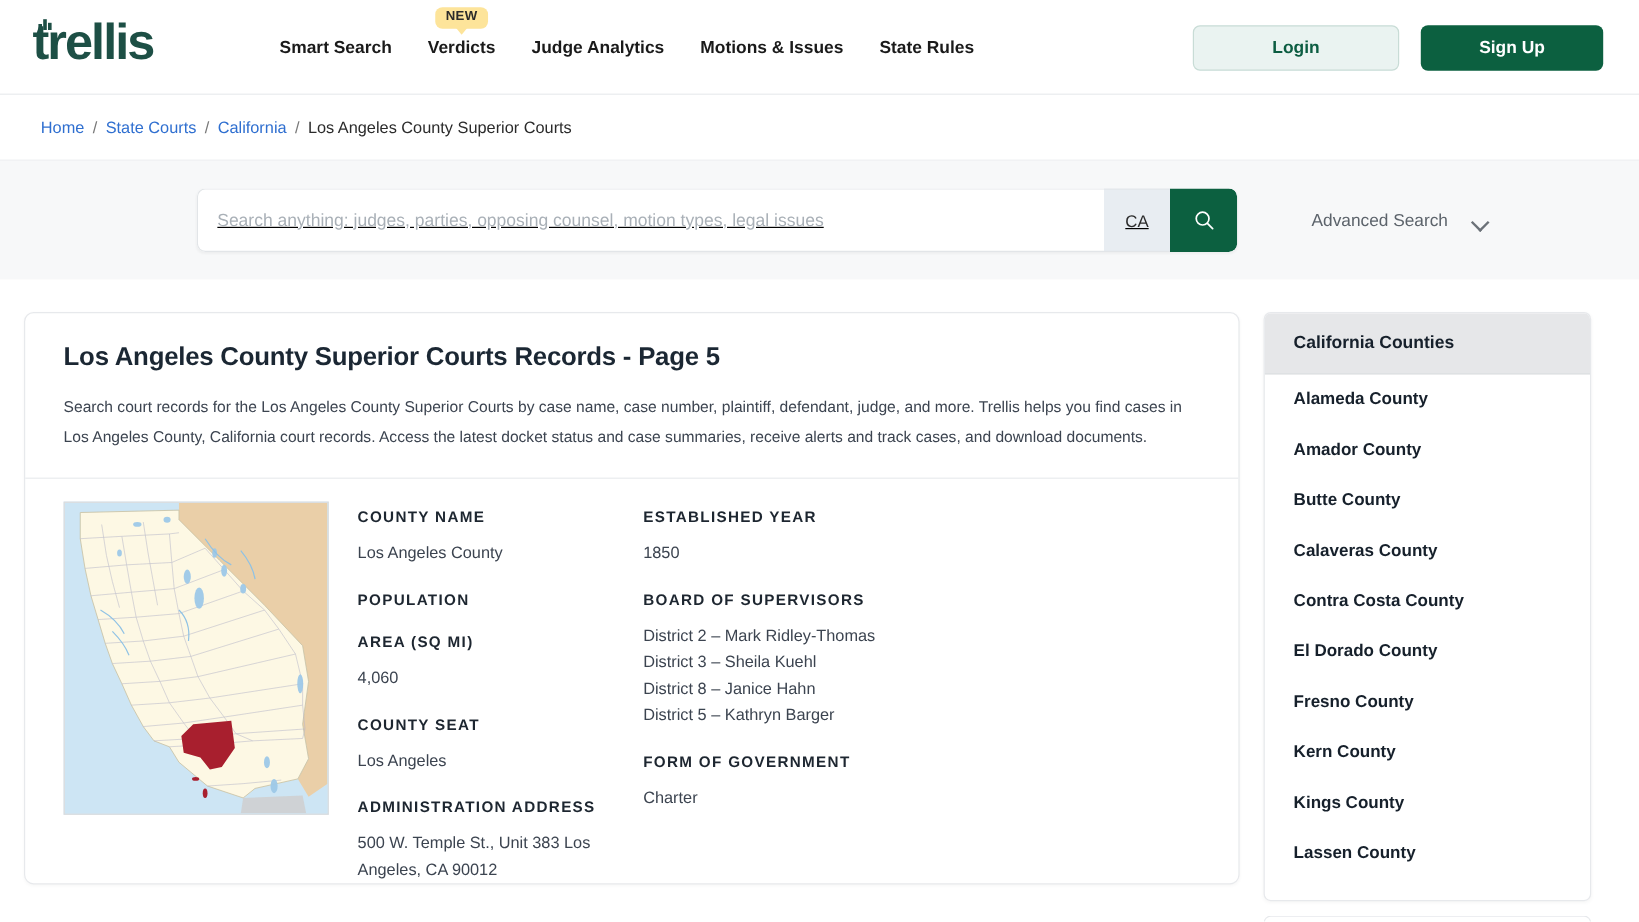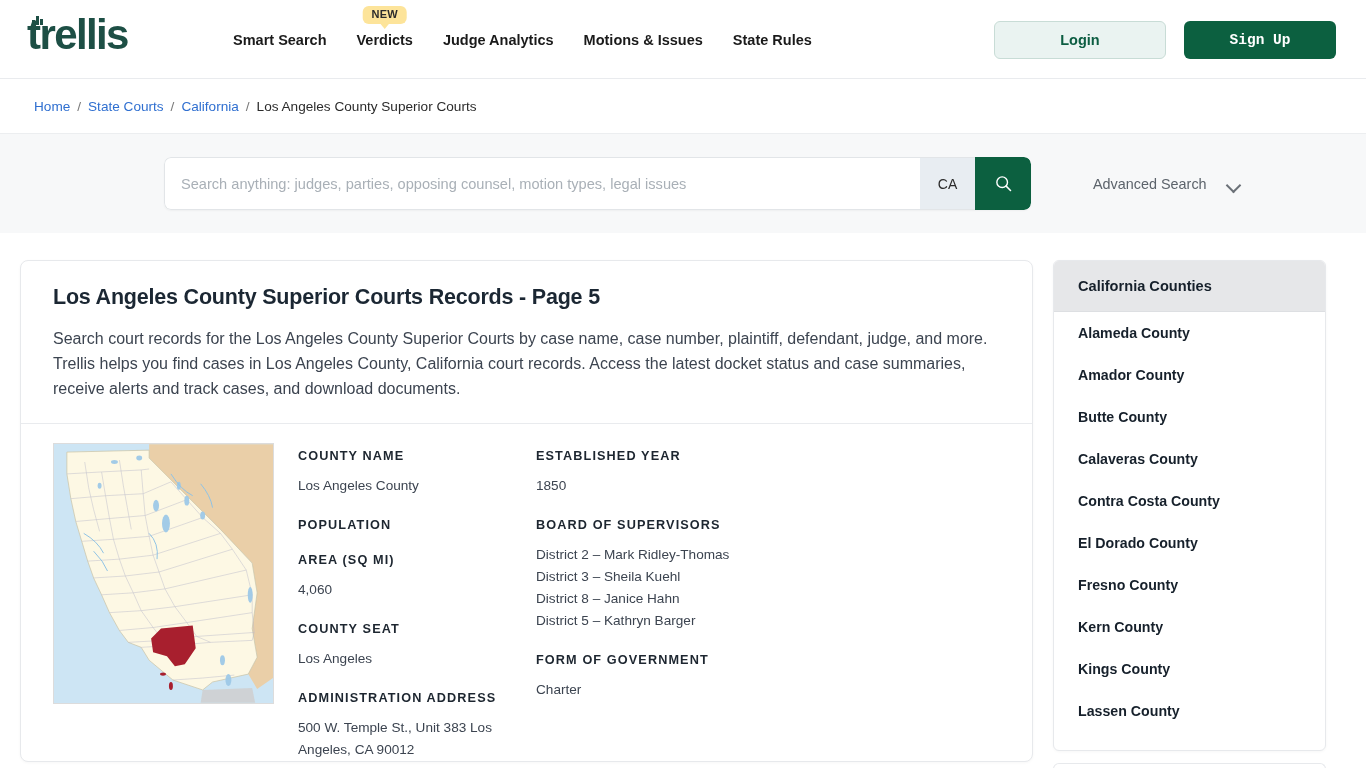--- a/index.html
+++ b/index.html
@@ -115,21 +115,21 @@
   }
   .btn-signup {
     width: 152px; height: 38px;
     border: none;
     background: #0c6040;
     color: #ffffff;
     font-size: 14.5px;
     font-weight: bold;
     border-radius: 6px;
     cursor: pointer;
-    font-family: Liberation Mono, monospace;
+    font-family: Liberation Sans, sans-serif;
     text-align: center;
   }
 
   
   .breadcrumb-bar {
     height: 55px;
     background: #ffffff;
     border-bottom: 1px solid #eceef0;
     display: flex;
     align-items: center;
@@ -156,20 +156,21 @@
     align-items: center;
     padding-left: 164px;
   }
   .search-group {
     display: flex;
     align-items: stretch;
     height: 53px;
     border-radius: 7px;
     overflow: hidden;
     box-shadow: 0 1px 2px rgba(0,0,0,.04);
+    text-decoration: underline;
   }
   .search-input {
     width: 756px;
     border: 1px solid #e2e5e8;
     border-right: none;
     border-radius: 7px 0 0 7px;
     background: #ffffff;
     padding: 0 16px;
     font-size: 14.6px;
     color: #2b2b2b;
@@ -240,21 +241,21 @@
   .card-head { padding: 24px 32px 22px 32px; }
   .page-title {
     margin: 0 0 16px 0;
     font-size: 21.5px;
     font-weight: bold;
     color: #1b2733;
     letter-spacing: -.2px;
   }
   .page-desc {
     margin: 0;
-    font-size: 16px;
+    font-size: 13px;
     line-height: 25px;
     color: #3c4450;
   }
   .card-divider { height: 1px; background: #e9ebee; }
 
   .detail-area {
     display: flex;
     padding: 19px 32px 0 32px;
     gap: 24px;
   }

